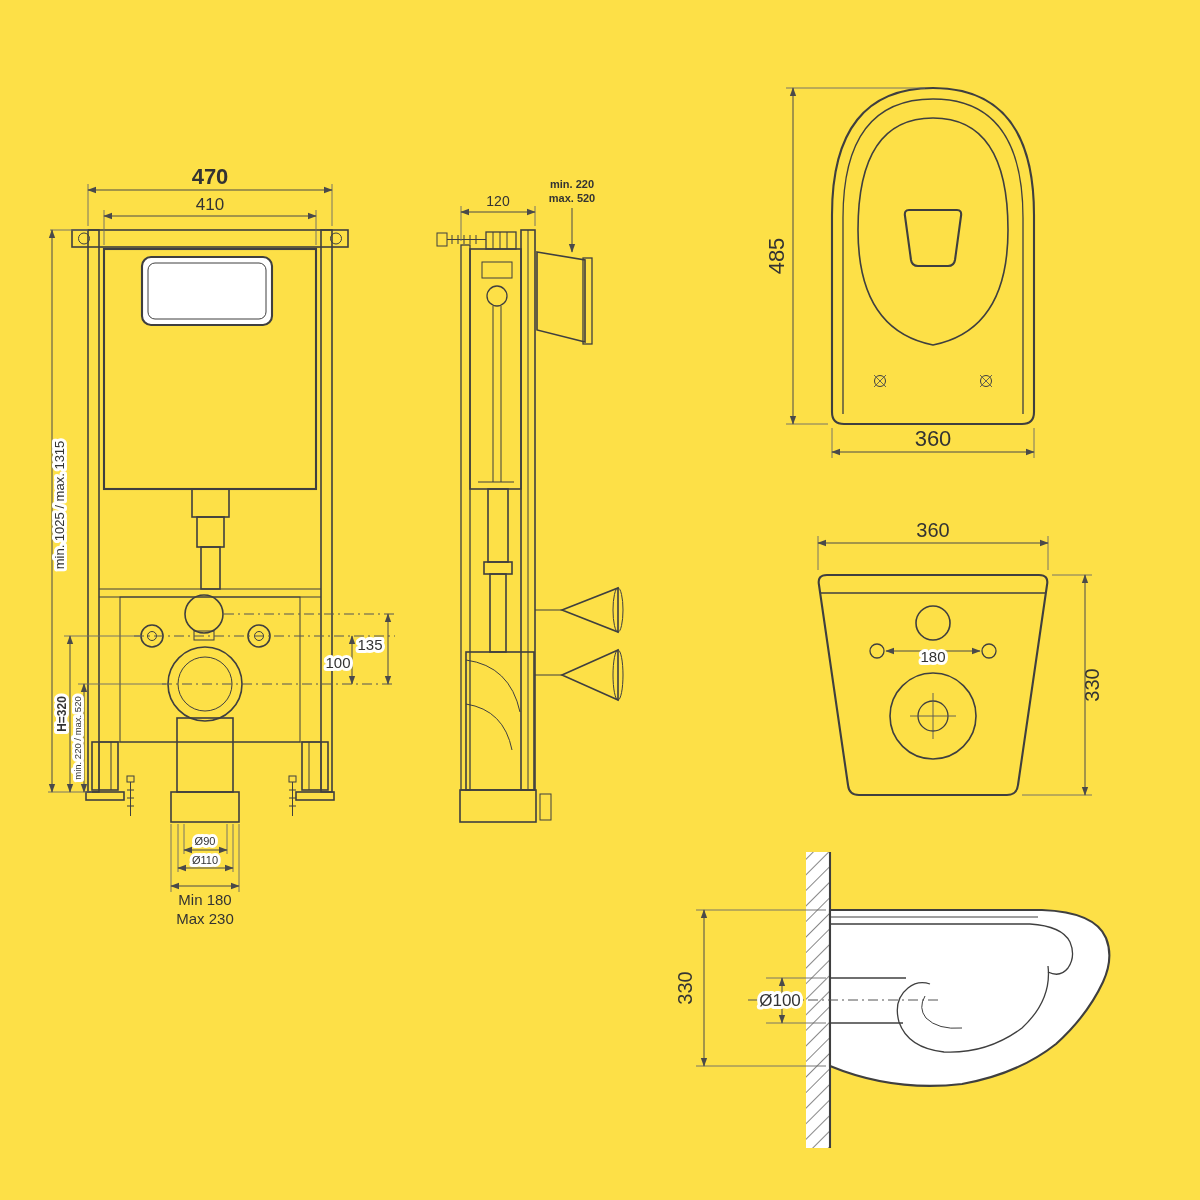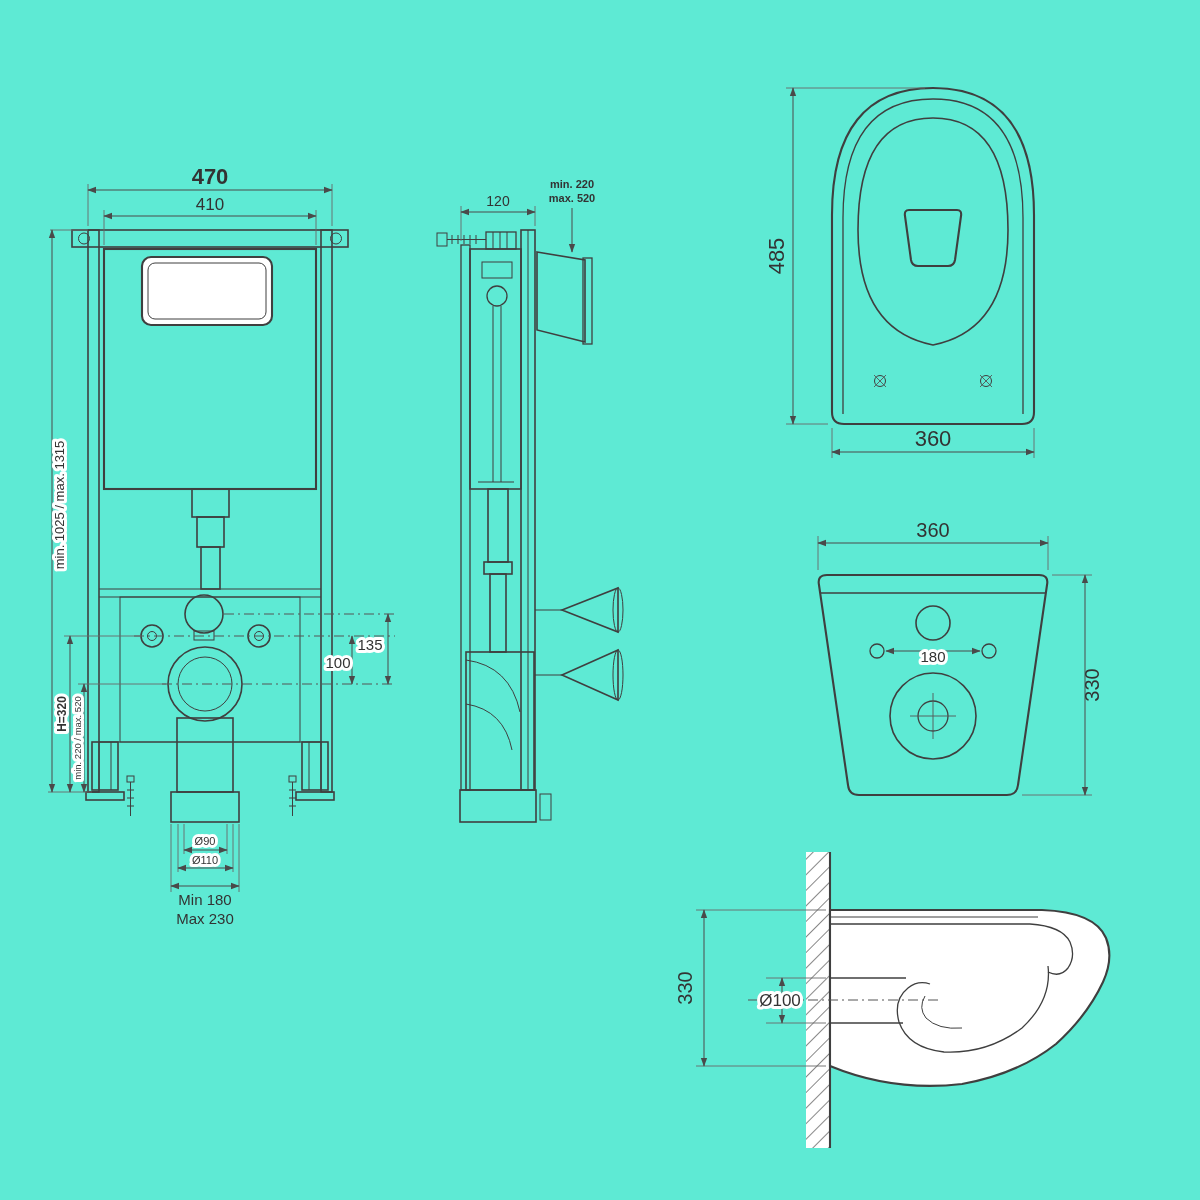--- a/index.html
+++ b/index.html
@@ -1,17 +1,17 @@
 <!DOCTYPE html>
 <html><head>
 <meta charset="utf-8">
 <title>Technical Drawing</title>
 <style>
   html,body{margin:0;padding:0;background:#fff;}
-  .page{width:1200px;height:1200px;position:relative;background:#5eead4;overflow:hidden;text-align:right;}
+  .page{width:1200px;height:1200px;position:relative;background:#fde047;overflow:hidden;text-align:right;}
   svg{display:block;}
   .ln{fill:none;stroke:#3f3f3f;}
   .fw{fill:#fff;stroke:#3f3f3f;}
   .s1{stroke-width:1;}
   .s12{stroke-width:1.3;}
   .s15{stroke-width:1.6;}
   .s2{stroke-width:2.1;}
   .thin{stroke-width:0.9;stroke:#555;}
   .dim{fill:none;stroke:#4a4a4a;stroke-width:1;}
   .ext{fill:none;stroke:#6a6a6a;stroke-width:0.9;}

